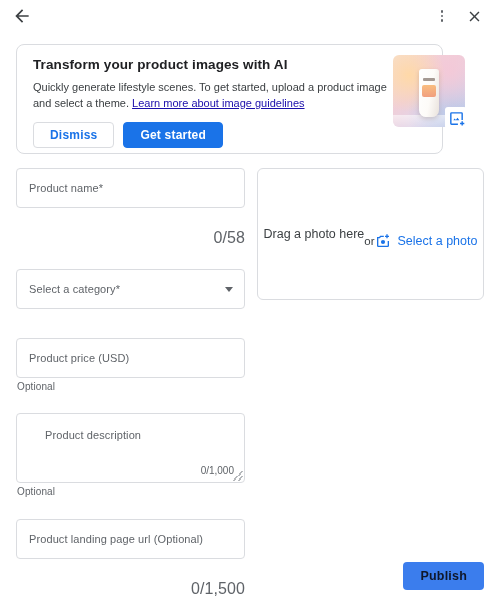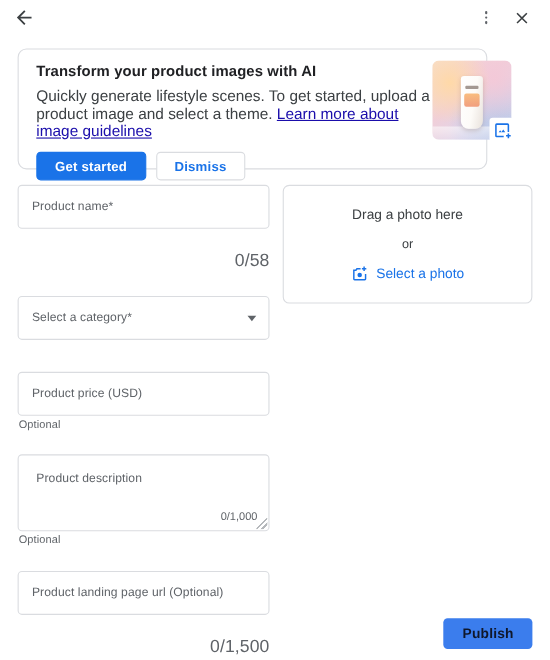--- a/index.html
+++ b/index.html
@@ -41,21 +41,21 @@
     position: absolute; left: 16px; top: 44px; width: 427px; height: 110px;
     border: 1px solid #dadce0; border-radius: 8px; background: #fff;
     display: flex; align-items: flex-start;
   }
   .promo-left { flex: 1 1 auto; padding: 12px 0 0 16px; }
   .promo-title {
     font-size: 13.5px; font-weight: bold; color: #202124; letter-spacing: .1px;
     margin-bottom: 7px;
   }
   .promo-body {
-    font-size: 14px; color: #3c4043; line-height: 16px; width: 360px;
+    font-size: 11px; color: #3c4043; line-height: 16px; width: 360px;
   }
   .promo-link { color: #1a0dab; text-decoration: underline; cursor: pointer; }
   .promo-actions { margin-top: 11px; display: flex; align-items: center; gap: 9px; }
   .btn {
     font-family: "Liberation Sans", sans-serif;
     font-size: 12px; font-weight: bold; letter-spacing: .2px;
     border-radius: 4px; cursor: pointer; height: 26px;
     display: inline-flex; align-items: center; justify-content: center;
   }
   .btn-primary { background: #1a73e8; color: #fff; border: 1px solid #1a73e8; padding: 0 16px; }
@@ -112,41 +112,41 @@
     width: 0; height: 0; border-left: 4.5px solid transparent;
     border-right: 4.5px solid transparent; border-top: 5px solid #5f6368;
   }
   .counter {
     font-size: 16px; color: #5f6368; text-align: right; width: 229px;
     margin-top: 21px; letter-spacing: .1px;
   }
   .helper {
     font-size: 10px; color: #5f6368; margin-top: 3px; margin-left: 1px; letter-spacing:.1px;
   }
-  .field.textarea { height: 70px; padding: 11px 12px 0 16px; }
+  .field.textarea { height: 70px; padding: 11px 12px 0 28px; }
   .ta-counter {
     position: absolute; right: 10px; bottom: 6px; font-size: 10px; color: #5f6368;
   }
   .resize-handle {
     position: absolute; right: 1px; bottom: 1px; width: 10px; height: 10px;
     cursor: nwse-resize;
     background:
       linear-gradient(135deg, transparent 0 45%, #b5b8bb 45% 55%, transparent 55% 100%),
       linear-gradient(135deg, transparent 0 70%, #b5b8bb 70% 80%, transparent 80% 100%);
   }
   .gap-a { height: 22px; }
   .gap-b { height: 29px; }
   .gap-c { height: 21px; }
   .gap-d { height: 22px; }
 
   
   .dropzone {
-    position: absolute; left: 257px; top: 168px; width: 227px; height: 108px;
+    position: absolute; left: 257px; top: 168px; width: 227px; height: 132px;
     border: 1px solid #dadce0; border-radius: 6px; background: #fff;
-    display: flex; flex-direction: column; align-items: center; justify-content: center;
+    display: flex; flex-direction: row; align-items: center; justify-content: center;
   }
   .dz-line1 { font-size: 12.5px; color: #3c4043; }
   .dz-or { font-size: 11.5px; color: #3c4043; margin-top: 14px; }
   .dz-select {
     margin-top: 13px; display: flex; align-items: center; gap: 7px;
     color: #1a73e8; font-size: 12.5px; cursor: pointer;
   }
 
   
   .footer {
@@ -188,22 +188,22 @@
   </div>
 
   <div class="promo">
     <div class="promo-left">
       <div class="promo-title">Transform your product images with AI</div>
       <div class="promo-body">
         <span>Quickly generate lifestyle scenes. To get started, upload a product image and select a theme.</span>
         <span class="promo-link">Learn more about image guidelines</span>
       </div>
       <div class="promo-actions">
+        <button class="btn btn-outline">Dismiss</button>
         <button class="btn btn-primary">Get started</button>
-        <button class="btn btn-outline">Dismiss</button>
       </div>
     </div>
     <div class="promo-thumb-wrap">
       <div class="promo-thumb">
         <div class="thumb-shelf"></div>
         <div class="thumb-tube"></div>
       </div>
       <div class="thumb-badge">
         <svg width="17" height="17" viewBox="0 0 24 24">
           <path d="M19 3H5a2 2 0 00-2 2v14a2 2 0 002 2h9v-2H5V5h14v9h2V5a2 2 0 00-2-2z" fill="#1a73e8"></path>

